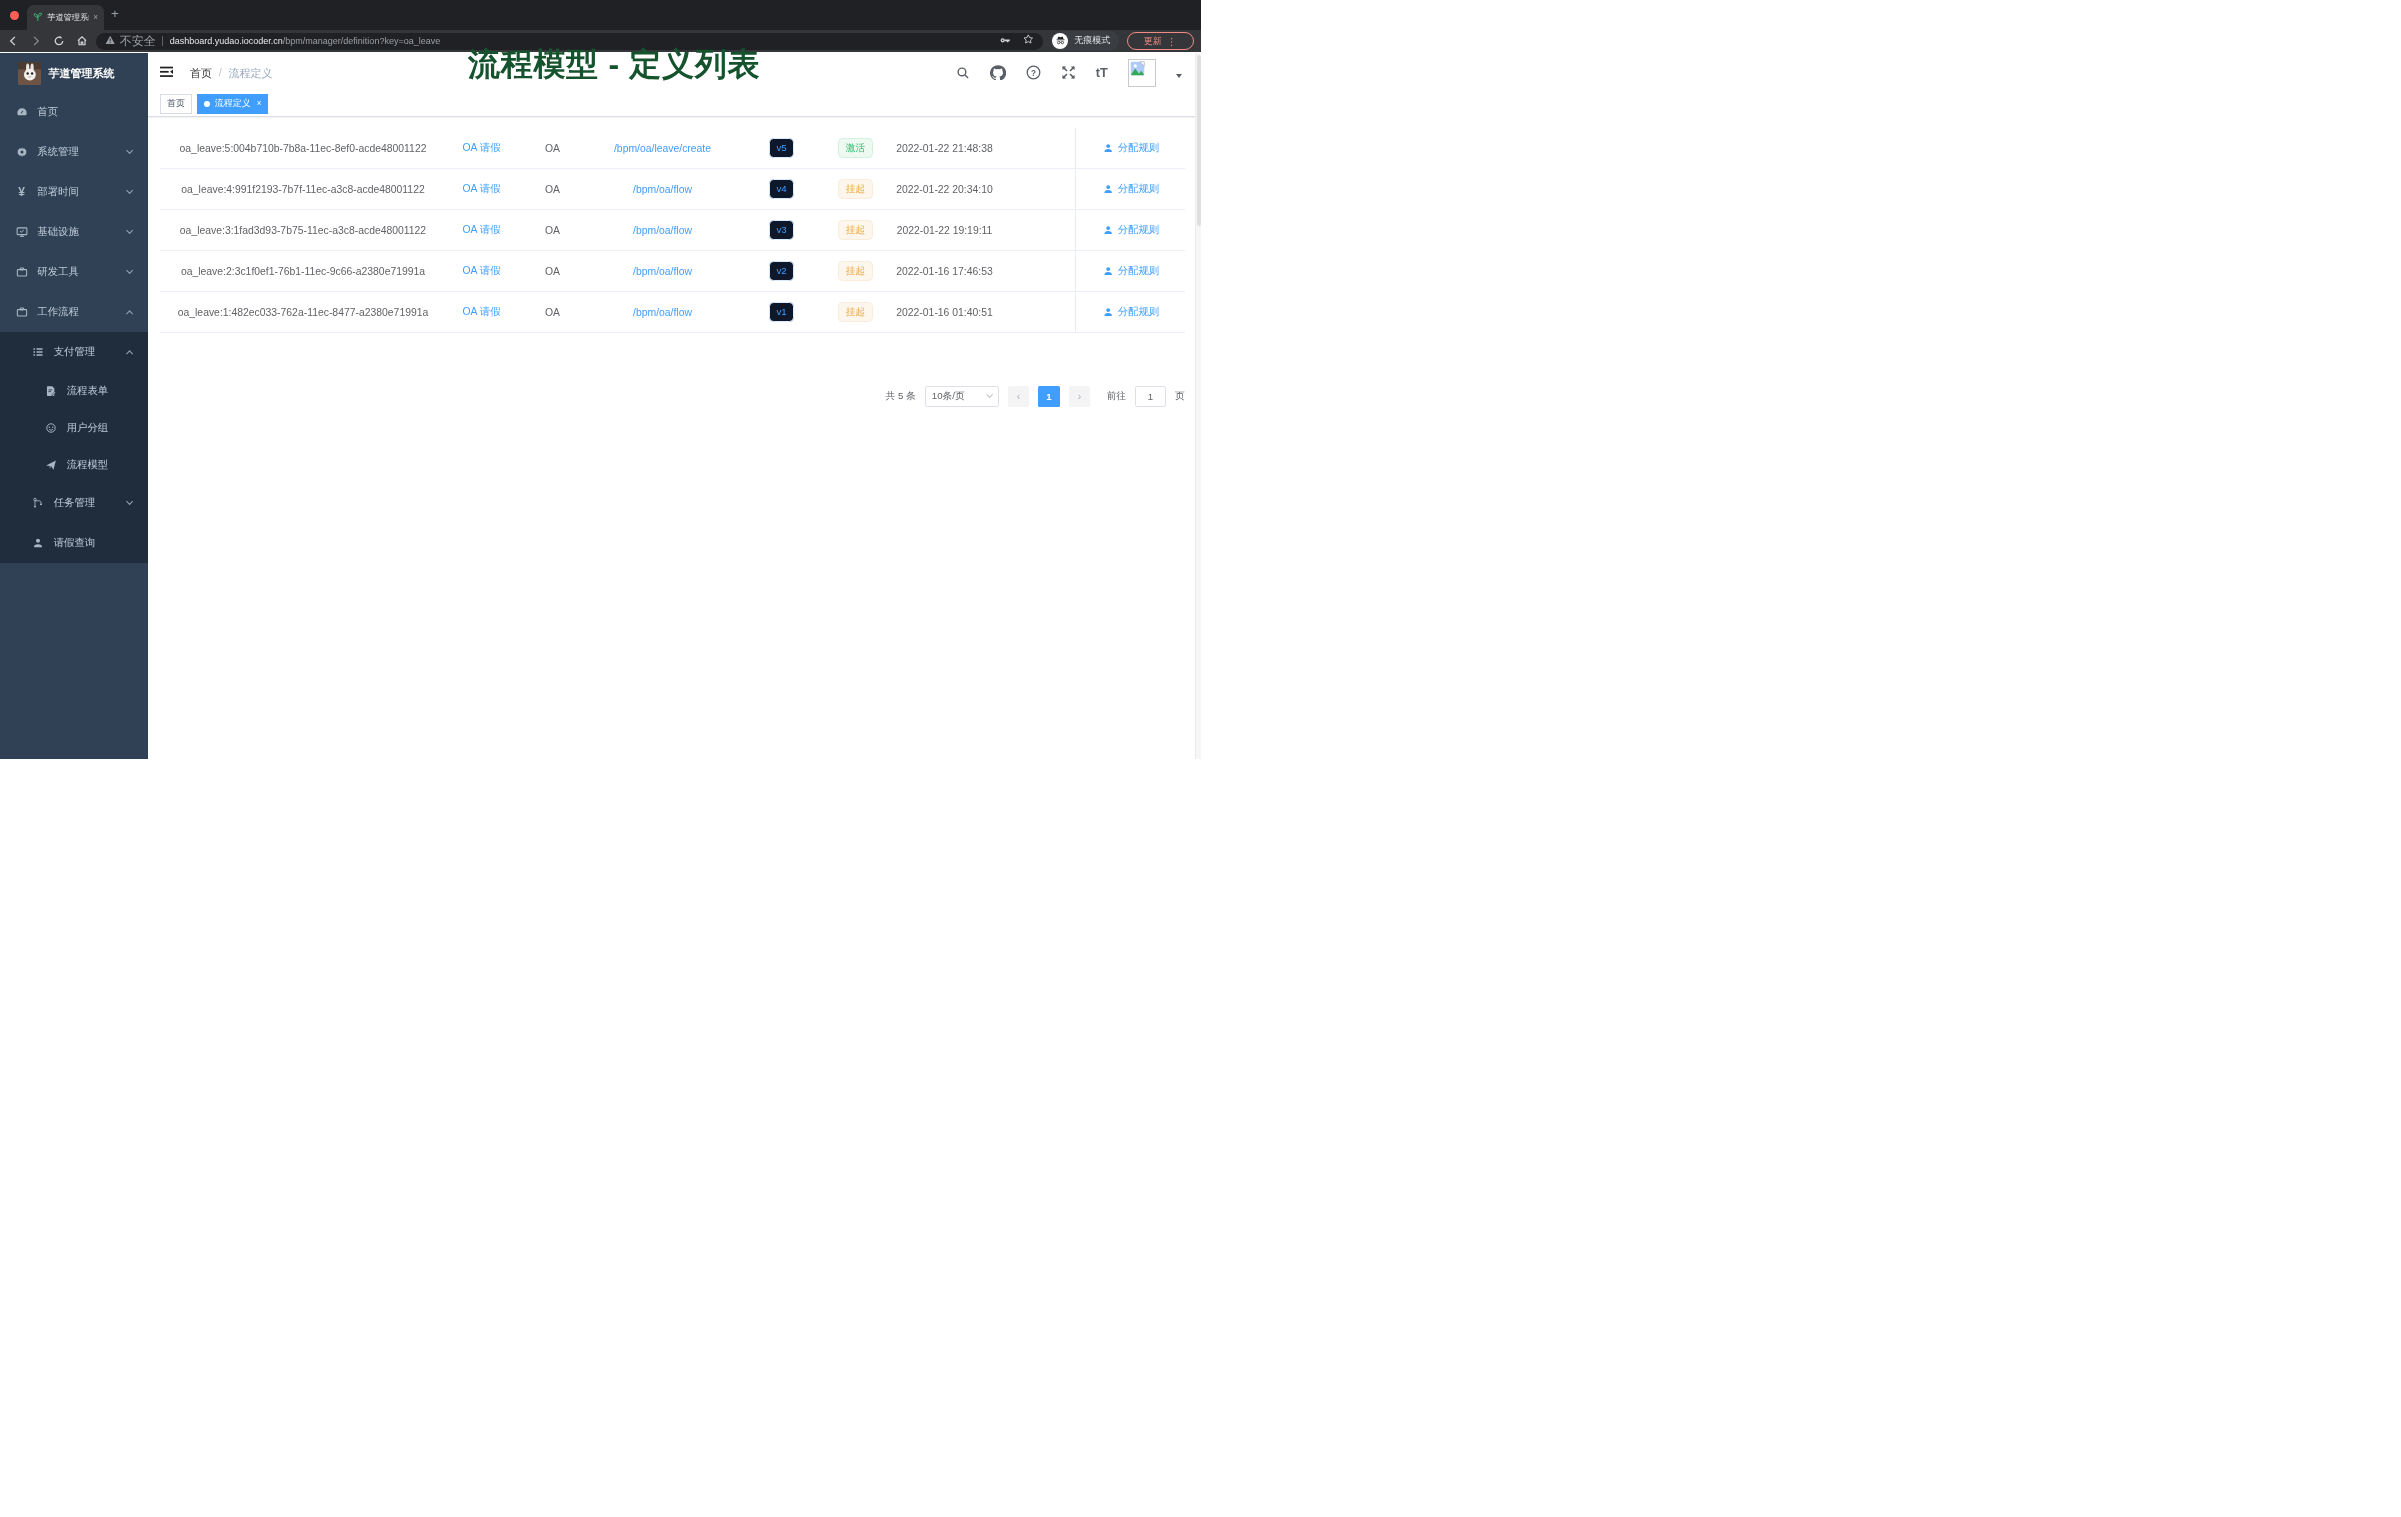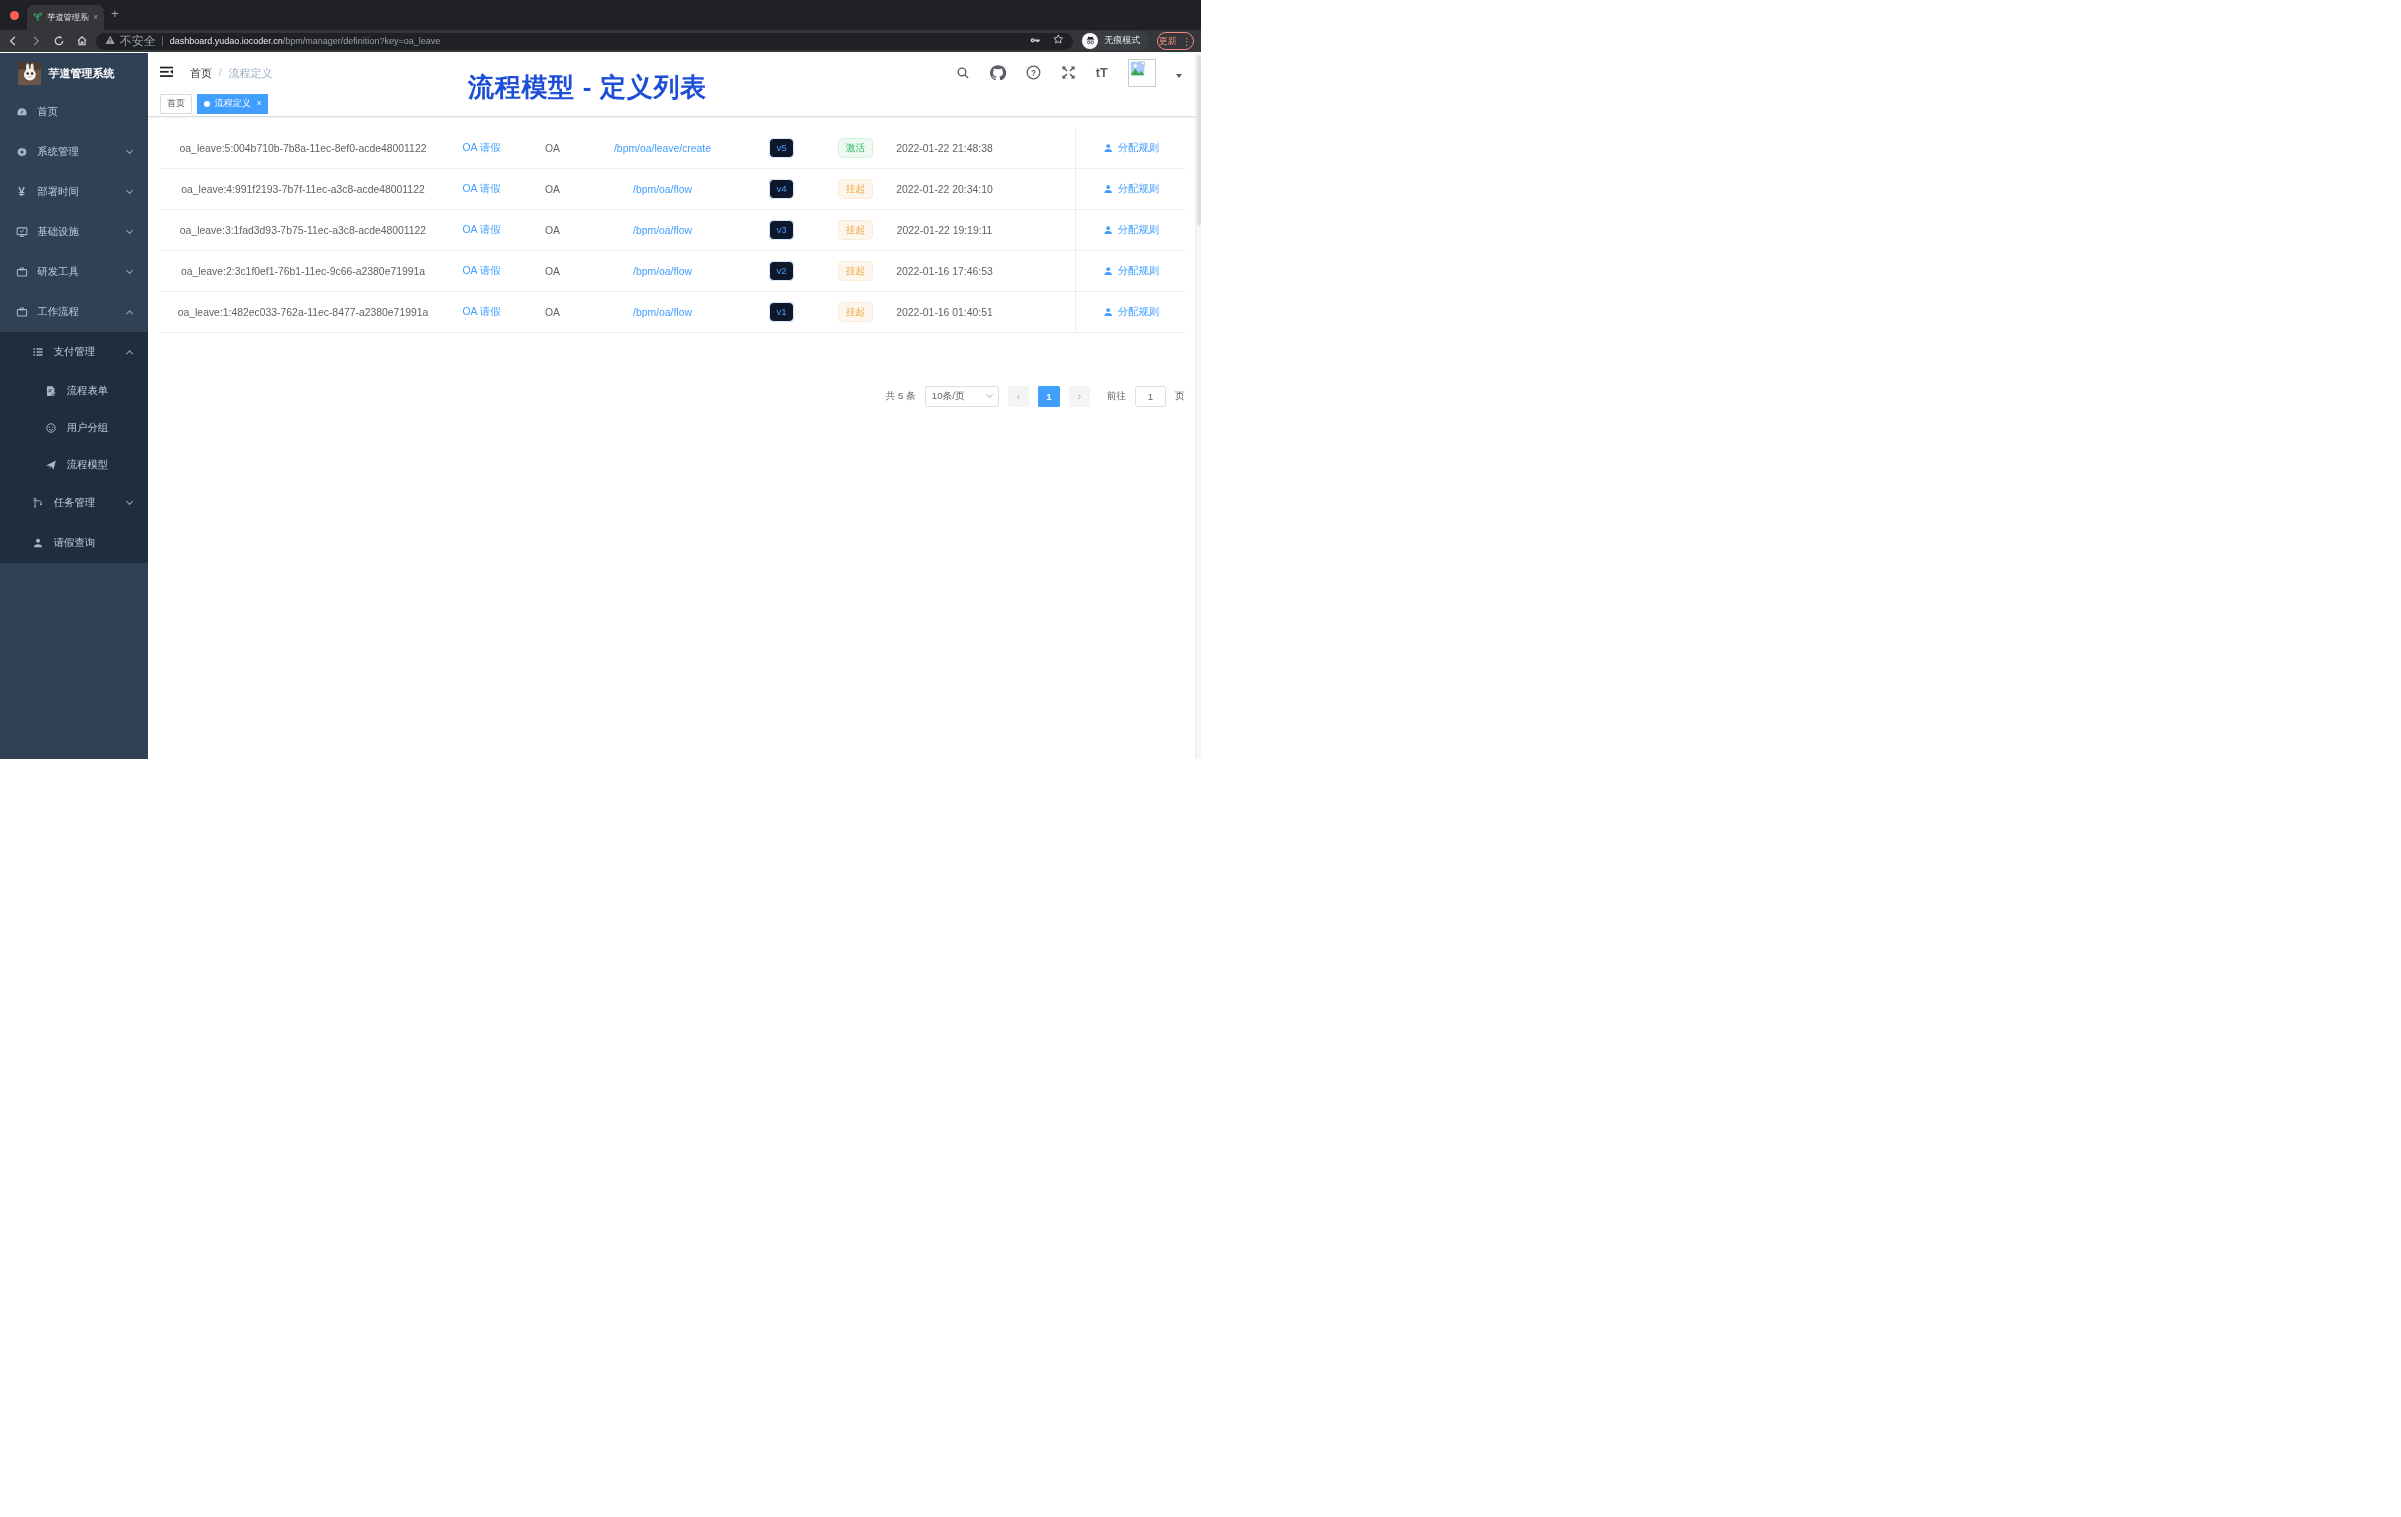--- a/index.html
+++ b/index.html
@@ -28,21 +28,21 @@
   .insecure { color:#9aa0a6; font-size:12px;text-align:center; }
   .url { font-size:9px; white-space:nowrap; overflow:hidden; }
   .url .host { color:#e8eaed; } .url .path { color:#9aa0a6; }
   .pill-icons { margin-left:auto; display:flex; align-items:center; gap:10.4px; }
   .incog { margin-left:7.4px; height:19.3px; background:#3a3d41; border-radius:9.7px; display:flex;
            align-items:center; gap:6px; padding:1.5px 9px 1.5px 1.5px; }
   .incog-circle { width:16.3px; height:16.3px; background:#fff; border-radius:50%; display:flex;
                   align-items:center; justify-content:center; }
   .incog-label { color:#e8eaed; font-size:9px; }
   .update-btn { margin-left:7.4px; height:18px; border:1.1px solid #f28b82; border-radius:9.7px;
-                color:#f28b82; font-size:9px; display:flex; align-items:center; gap:5.2px; padding:0 1px; }
+                color:#f28b82; font-size:9px; display:flex; align-items:center; gap:5.2px; padding:0 16px; }
   .update-dots { font-size:9.7px; letter-spacing:0; }
 
   
   .sidebar { position:absolute; left:0; top:53px; width:148px; height:706px; background:#304156; }
   .logo-row { height:40px; display:flex; align-items:center; padding-left:18px; gap:7.4px; }
   .logo-img { width:23px; height:23px; border-radius:1.5px; overflow:hidden; flex:none; }
   .app-title { color:#fff; font-size:11px; font-weight:700; white-space:nowrap; }
   .menu { position:absolute; top:39px; left:0; right:0; }
   .mi { height:40px; display:flex; align-items:center; gap:9.7px; color:#bfcbd9; font-size:10.4px;
         position:relative; cursor:pointer; }
@@ -68,22 +68,22 @@
   .breadcrumb { position:absolute; left:42px; top:12.6px; font-size:11px; display:flex; gap:6.7px; }
   .bc-home { color:#303133; } .bc-sep { color:#c0c4cc; } .bc-cur { color:#97a8be; }
   .nav-right { position:absolute; right:13.4px; top:0; height:39px; display:flex; align-items:center; gap:20px; }
   .nav-ic { display:flex; align-items:center; justify-content:center; }
   .avatar-box { width:28px; height:28px; border:0.7px solid #c9c9c9; background:#fff; display:flex;
                 align-items:flex-start; justify-content:flex-start; padding:1.5px; }
   .caret-down { width:0; height:0; border-left:3.7px solid transparent; border-right:3.7px solid transparent;
                 border-top:4.5px solid #5a5e66; margin-top:7.4px; }
 
   
-  .annotation { position:absolute; left:468px; top:70px; font-size:26px; font-weight:700;
-                color:#1d4ed8; z-index:50; letter-spacing:0.7px; white-space:nowrap; }
+  .annotation { position:absolute; left:468px; top:43px; font-size:32px; font-weight:700;
+                color:#14532d; z-index:50; letter-spacing:0.7px; white-space:nowrap; }
 
   
   .tagbar { position:absolute; left:148px; top:92px; width:1047px; height:25px; background:#fff;
             border-bottom:0.7px solid #d8dce5; box-shadow:0 0.7px 2.2px rgba(0,0,0,.10);
             display:flex; align-items:center; padding-left:12px; gap:4.5px; }
   .tag { height:19.3px; border:0.7px solid #d8dce5; background:#fff; color:#495060; font-size:9px;
          display:flex; align-items:center; padding:0 6px; gap:4.5px; cursor:pointer; }
   .tag.active { background:#409eff; border-color:#409eff; color:#fff; }
   .tag-dot { width:6.7px; height:6.7px; background:#fff; border-radius:50%; }
   .tag-x { font-size:8.2px; margin-left:1.5px; }

